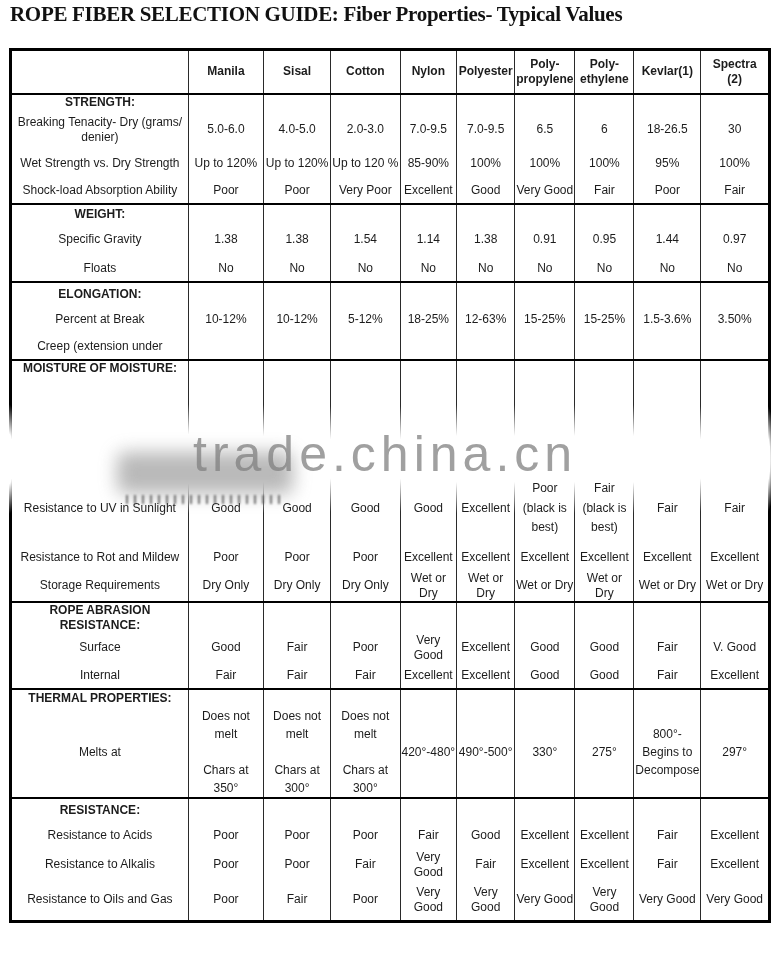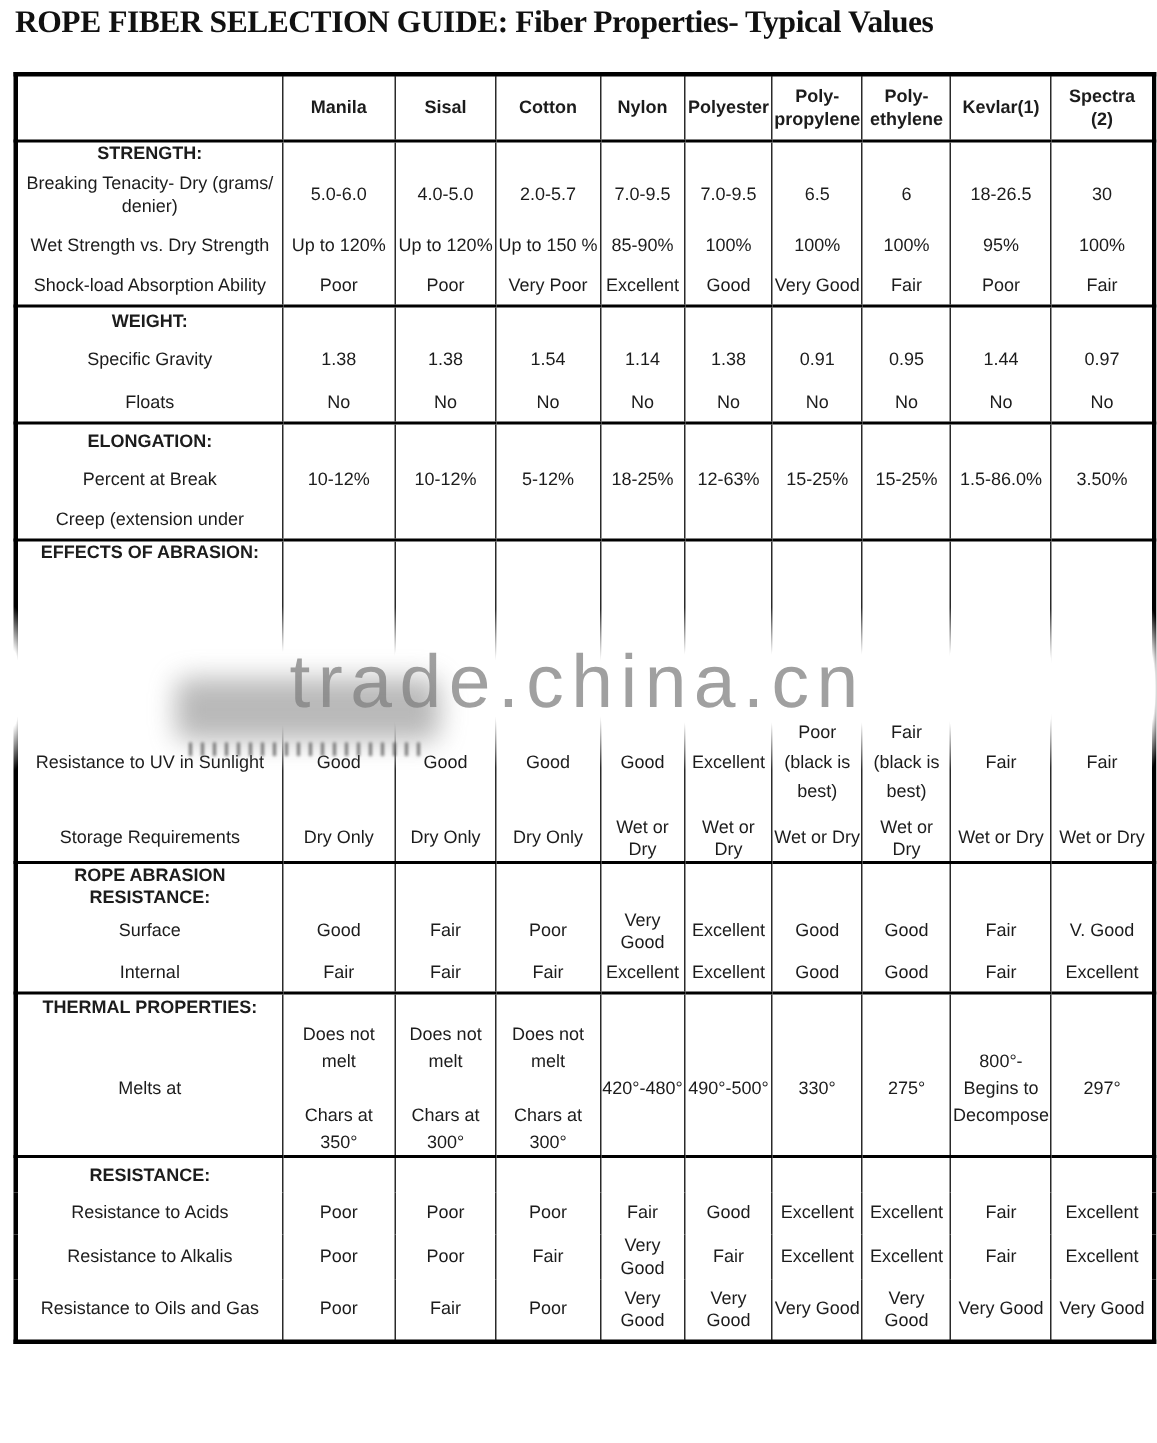--- a/index.html
+++ b/index.html
@@ -107,33 +107,33 @@
           <td></td>
           <td></td>
           <td></td>
           <td></td>
           <td></td>
         </tr>
         <tr class="s0r0">
           <td class="label-cell">Breaking Tenacity- Dry (grams/ denier)</td>
           <td class="value-cell">5.0-6.0</td>
           <td class="value-cell">4.0-5.0</td>
-          <td class="value-cell">2.0-5.7</td>
+          <td class="value-cell">2.0-3.0</td>
           <td class="value-cell">7.0-9.5</td>
           <td class="value-cell">7.0-9.5</td>
           <td class="value-cell">6.5</td>
           <td class="value-cell">6</td>
           <td class="value-cell">18-26.5</td>
           <td class="value-cell">30</td>
         </tr>
         <tr class="s0r1">
           <td class="label-cell">Wet Strength vs. Dry Strength</td>
           <td class="value-cell">Up to 120%</td>
           <td class="value-cell">Up to 120%</td>
-          <td class="value-cell">Up to 150 %</td>
+          <td class="value-cell">Up to 120 %</td>
           <td class="value-cell">85-90%</td>
           <td class="value-cell">100%</td>
           <td class="value-cell">100%</td>
           <td class="value-cell">100%</td>
           <td class="value-cell">95%</td>
           <td class="value-cell">100%</td>
         </tr>
         <tr class="s0r2">
           <td class="label-cell">Shock-load Absorption Ability</td>
           <td class="value-cell">Poor</td>
@@ -196,37 +196,37 @@
         </tr>
         <tr class="s2r0">
           <td class="label-cell">Percent at Break</td>
           <td class="value-cell">10-12%</td>
           <td class="value-cell">10-12%</td>
           <td class="value-cell">5-12%</td>
           <td class="value-cell">18-25%</td>
           <td class="value-cell">12-63%</td>
           <td class="value-cell">15-25%</td>
           <td class="value-cell">15-25%</td>
-          <td class="value-cell">1.5-86.0%</td>
+          <td class="value-cell">1.5-3.6%</td>
           <td class="value-cell">3.50%</td>
         </tr>
         <tr class="s2r1">
           <td class="label-cell">Creep (extension under</td>
           <td class="value-cell"></td>
           <td class="value-cell"></td>
           <td class="value-cell"></td>
           <td class="value-cell"></td>
           <td class="value-cell"></td>
           <td class="value-cell"></td>
           <td class="value-cell"></td>
           <td class="value-cell"></td>
           <td class="value-cell"></td>
         </tr>
         <tr class="sec-start s3h">
-          <td class="heading-cell">EFFECTS OF ABRASION:</td>
+          <td class="heading-cell">MOISTURE OF MOISTURE:</td>
           <td></td>
           <td></td>
           <td></td>
           <td></td>
           <td></td>
           <td></td>
           <td></td>
           <td></td>
           <td></td>
         </tr>
@@ -250,20 +250,32 @@
           <td class="value-cell">Good</td>
           <td class="value-cell">Excellent</td>
           <td class="value-cell">Poor
 (black is
 best)</td>
           <td class="value-cell">Fair
 (black is
 best)</td>
           <td class="value-cell">Fair</td>
           <td class="value-cell">Fair</td>
+        </tr>
+        <tr class="s3r1">
+          <td class="label-cell">Resistance to Rot and Mildew</td>
+          <td class="value-cell">Poor</td>
+          <td class="value-cell">Poor</td>
+          <td class="value-cell">Poor</td>
+          <td class="value-cell">Excellent</td>
+          <td class="value-cell">Excellent</td>
+          <td class="value-cell">Excellent</td>
+          <td class="value-cell">Excellent</td>
+          <td class="value-cell">Excellent</td>
+          <td class="value-cell">Excellent</td>
         </tr>
         <tr class="s3r2">
           <td class="label-cell">Storage Requirements</td>
           <td class="value-cell">Dry Only</td>
           <td class="value-cell">Dry Only</td>
           <td class="value-cell">Dry Only</td>
           <td class="value-cell">Wet or Dry</td>
           <td class="value-cell">Wet or Dry</td>
           <td class="value-cell">Wet or Dry</td>
           <td class="value-cell">Wet or Dry</td>

